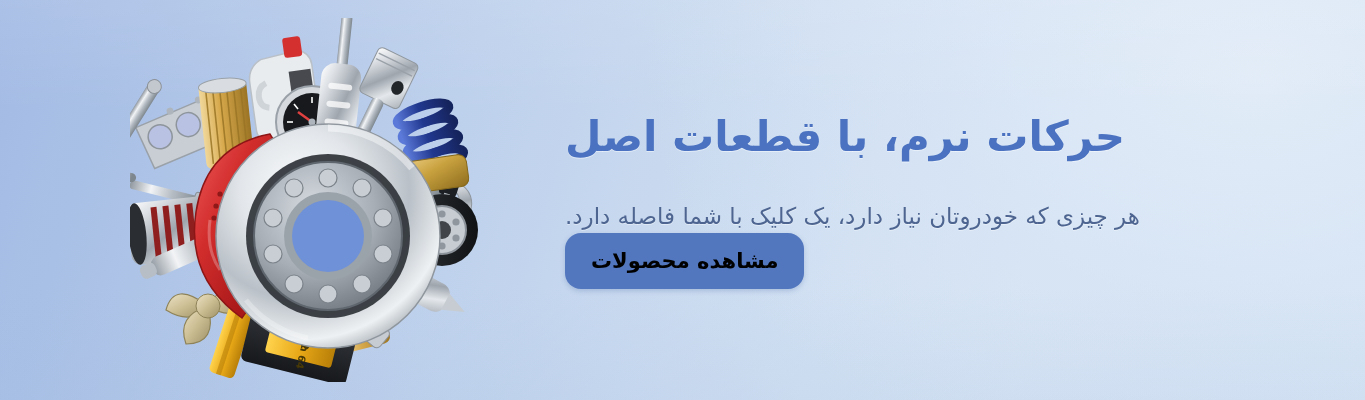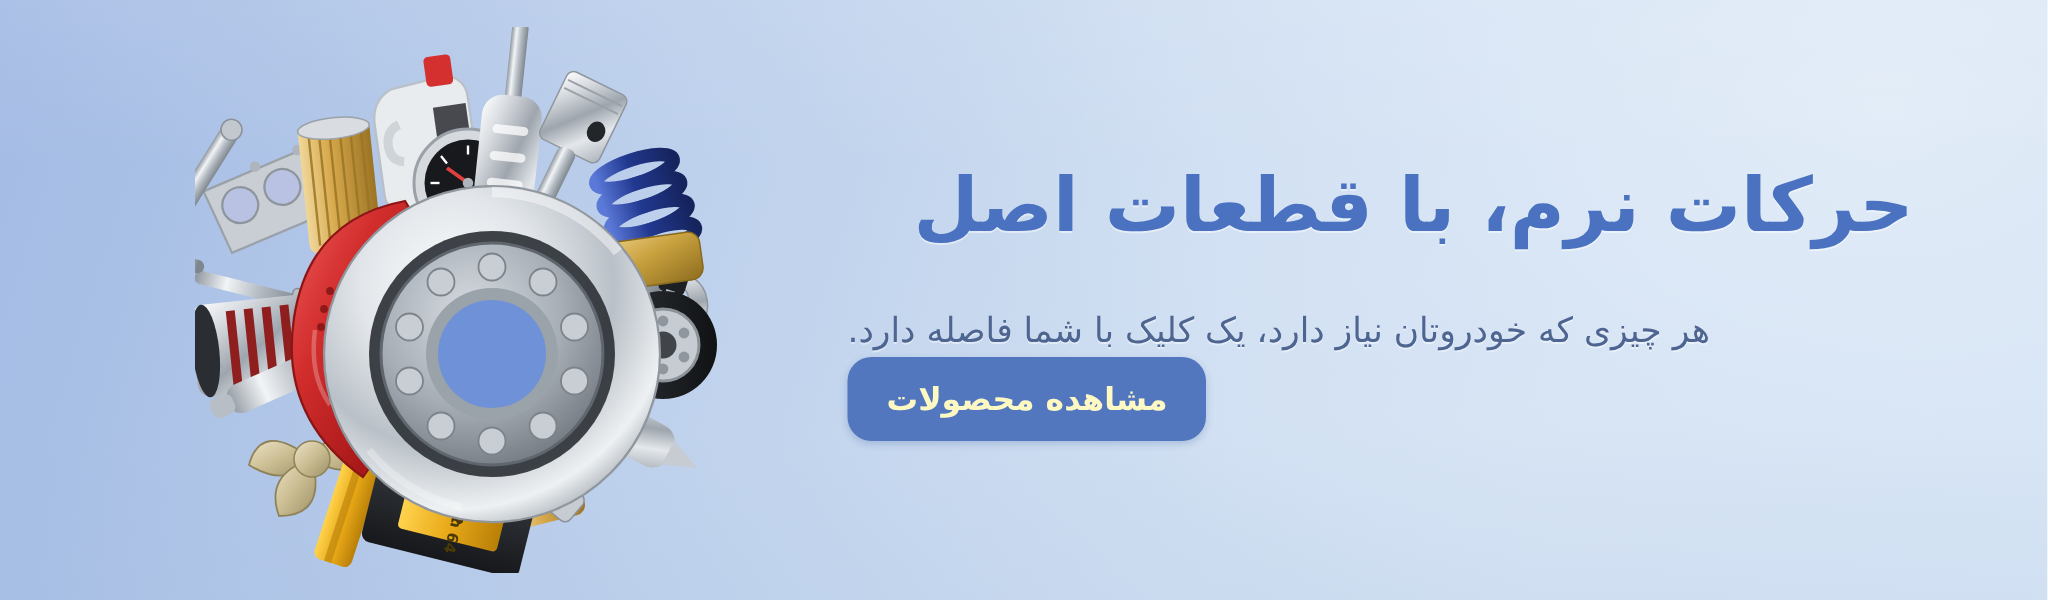--- a/index.html
+++ b/index.html
@@ -39,51 +39,50 @@
   .content {
     position:absolute;
     top:0; right:100px;
     width:700px; height:400px;
     display:flex; flex-direction:column;
     align-items:flex-end; justify-content:center;
     z-index:6;
   }
 
   .headline {
-    font-size:50px;
+    font-size:42px;
     font-weight:bold;
     color:#4a72c0;
     letter-spacing:0px;
     line-height:1.25;
     text-align:left;
     white-space:nowrap;
     text-shadow:0 1px 0 rgba(255,255,255,0.45);
     margin-bottom:36px;
-    margin-left:44px;
   }
 
   .subline {
     font-size:23px;
     font-weight:400;
     color:#4d6590;
     line-height:1.45;
     text-align:right;
     white-space:nowrap;
     text-shadow:0 1px 0 rgba(255,255,255,0.40);
   }
 
   .cta {
     display:inline-flex;
     align-items:center; justify-content:center;
     min-width:230px; height:56px;
     padding:0 26px;
     border:none; outline:none;
     border-radius:16px;
     background:#5277bf;
-    color:#fef9c3;
+    color:#000000;
     font-family:inherit;
     font-size:21px; font-weight:bold;
     cursor:pointer;
     box-shadow:0 2px 5px rgba(60,95,160,0.25);
   }
 
   
   .collage {
     position:absolute;
     left:130px; top:18px;

